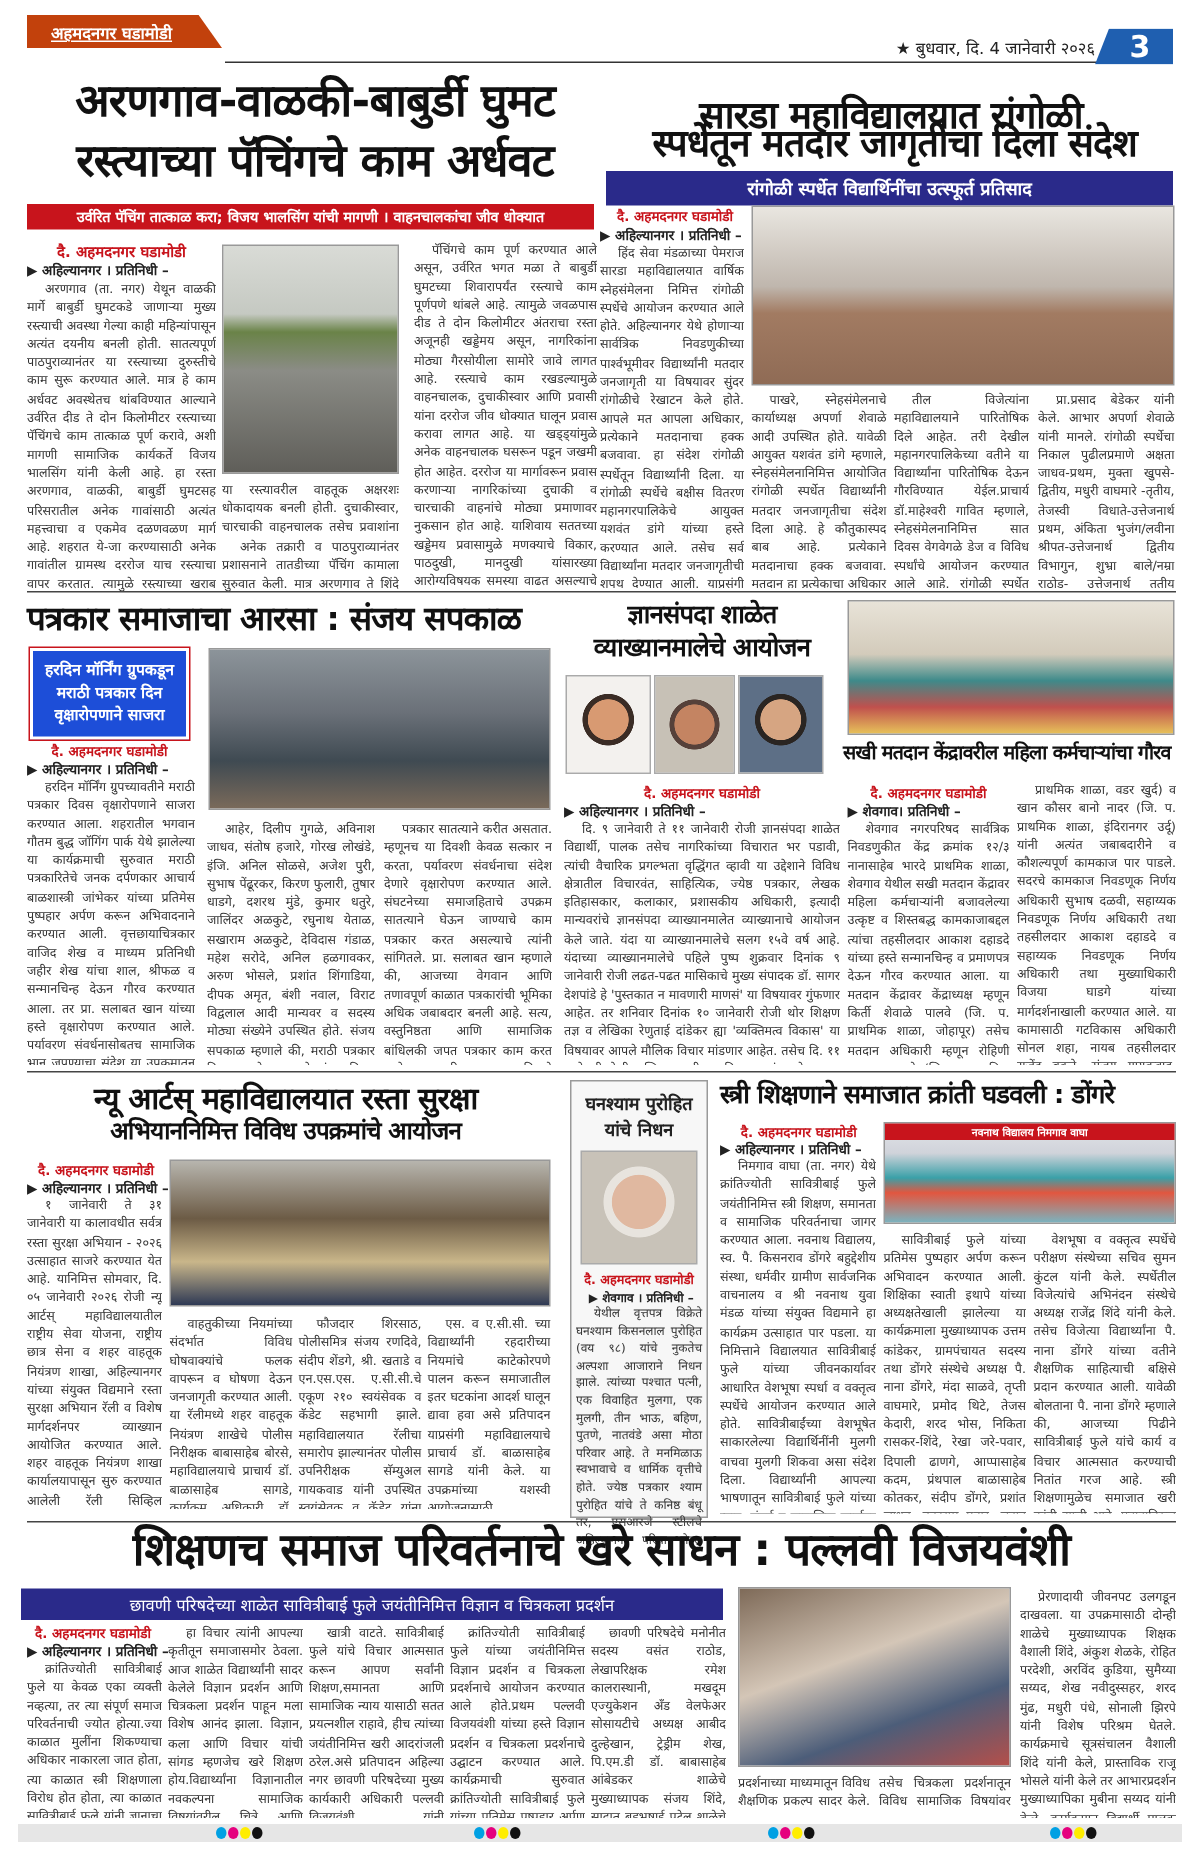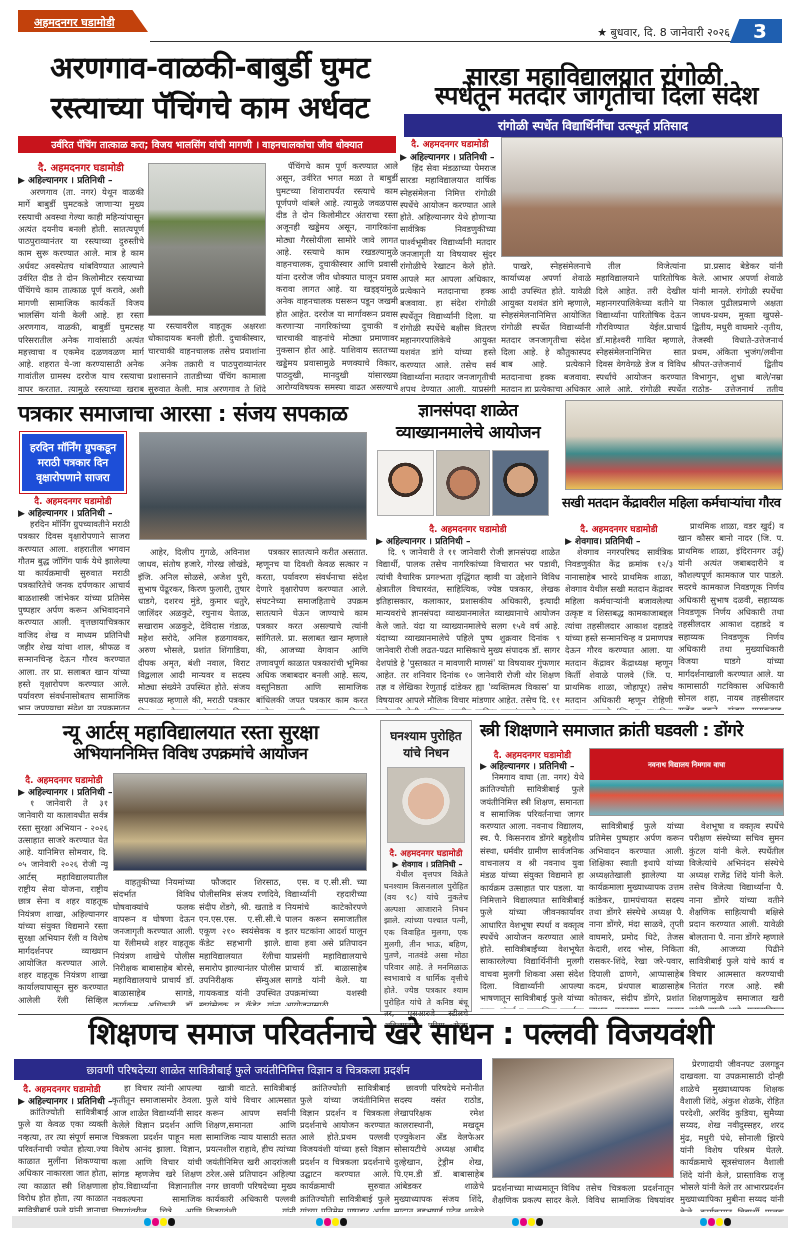--- a/index.html
+++ b/index.html
@@ -34,21 +34,21 @@
   .obit-box { border: 1px solid #999; background: #f7f7f7; }
   .reg-bar { left: 12px; top: 1216px; width: 776px; height: 12px; background: #e6e6e6; }
   .reg { position: absolute; top: 2px; display: flex; gap: 1px; }
   .reg span { width: 7px; height: 8px; border-radius: 50%; display: inline-block; }
 </style>
 </head>
 <body>
 
 <div class="abs masthead-tag">अहमदनगर घडामोडी</div>
 <div class="abs rule-top"></div>
-<div class="abs date">★ बुधवार, दि. 8 जानेवारी २०२६</div>
+<div class="abs date">★ बुधवार, दि. 4 जानेवारी २०२६</div>
 <div class="abs page-no">3</div>
 
 <section>
   <div class="abs head1" style="left:20px;top:52px;width:380px;font-size:30px;text-align:center;">अरणगाव-वाळकी-बाबुर्डी घुमट</div>
   <div class="abs head1" style="left:20px;top:92px;width:380px;font-size:30px;text-align:center;">रस्त्याच्या पॅचिंगचे काम अर्धवट</div>
   <div class="abs deck-red" style="left:18px;top:136px;width:378px;font-size:9.6px;white-space:nowrap;overflow:hidden;">उर्वरित पॅचिंग तात्काळ करा; विजय भालसिंग यांची मागणी । वाहनचालकांचा जीव धोक्यात</div>
   <div class="abs byline" style="left:18px;top:160px;width:126px;">दै. अहमदनगर घडामोडी</div>
   <div class="abs dateline" style="left:18px;top:173px;">▶ <span>अहिल्यानगर । प्रतिनिधी –</span></div>
   <div class="abs body-text" style="left:18px;top:186px;width:126px;height:208px;overflow:hidden;">
       <p>अरणगाव (ता. नगर) येथून वाळकी मार्गे बाबुर्डी घुमटकडे जाणाऱ्या मुख्य रस्त्याची अवस्था गेल्या काही महिन्यांपासून अत्यंत दयनीय बनली होती. सातत्यपूर्ण पाठपुराव्यानंतर या रस्त्याच्या दुरुस्तीचे काम सुरू करण्यात आले. मात्र हे काम अर्धवट अवस्थेतच थांबविण्यात आल्याने उर्वरित दीड ते दोन किलोमीटर रस्त्याच्या पॅचिंगचे काम तात्काळ पूर्ण करावे, अशी मागणी सामाजिक कार्यकर्ते विजय भालसिंग यांनी केली आहे. हा रस्ता अरणगाव, वाळकी, बाबुर्डी घुमटसह परिसरातील अनेक गावांसाठी अत्यंत महत्त्वाचा व एकमेव दळणवळण मार्ग आहे. शहरात ये-जा करण्यासाठी अनेक गावांतील ग्रामस्थ दररोज याच रस्त्याचा वापर करतात. त्यामुळे रस्त्याच्या खराब अवस्थेचा फटका हजारो नागरिकांना बसत आहे. अरणगाव ते बाबुर्डी घुमट या सुमारे ३ ते ४ किलोमीटर अंतरातील रस्त्यावर ठिकठिकाणी खोल, मोठे व जीवघेणे खड्डे पडले होते. त्यामुळे</p>
@@ -163,21 +163,21 @@
 </section>
 
 <section>
   <div class="abs head1" style="left:480px;top:722px;width:306px;font-size:17px;white-space:nowrap;">स्त्री शिक्षणाने समाजात क्रांती घडवली : डोंगरे</div>
   <div class="abs byline" style="left:480px;top:748px;width:105px;font-size:9px;">दै. अहमदनगर घडामोडी</div>
   <div class="abs dateline" style="left:480px;top:759px;">▶ <span>अहिल्यानगर । प्रतिनिधी –</span></div>
   <div class="abs body-text" style="left:480px;top:771px;width:104px;height:238px;overflow:hidden;">
       <p>निमगाव वाघा (ता. नगर) येथे क्रांतिज्योती सावित्रीबाई फुले जयंतीनिमित्त स्त्री शिक्षण, समानता व सामाजिक परिवर्तनाचा जागर करण्यात आला. नवनाथ विद्यालय, स्व. पै. किसनराव डोंगरे बहुद्देशीय संस्था, धर्मवीर ग्रामीण सार्वजनिक वाचनालय व श्री नवनाथ युवा मंडळ यांच्या संयुक्त विद्यमाने हा कार्यक्रम उत्साहात पार पडला. या निमित्ताने विद्यालयात सावित्रीबाई फुले यांच्या जीवनकार्यावर आधारित वेशभूषा स्पर्धा व वक्तृत्व स्पर्धेचे आयोजन करण्यात आले होते. सावित्रीबाईंच्या वेशभूषेत साकारलेल्या विद्यार्थिनींनी मुलगी वाचवा मुलगी शिकवा असा संदेश दिला. विद्यार्थ्यांनी आपल्या भाषणातून सावित्रीबाई फुले यांच्या त्याग, संघर्ष व सामाजिक कार्यावर प्रकाश टाकत उपस्थितांची मने जिंकली.</p>
     </div>
   <div class="abs photo school" style="left:589px;top:748px;width:195px;height:68px;">
-    <div style="background:#c8141c;color:#fff;font-size:7px;font-weight:bold;text-align:center;padding:11px;">नवनाथ विद्यालय निमगाव वाघा</div>
+    <div style="background:#c8141c;color:#fff;font-size:7px;font-weight:bold;text-align:center;padding:1px;">नवनाथ विद्यालय निमगाव वाघा</div>
   </div>
   <div class="abs body-text" style="left:589px;top:820px;width:95px;height:189px;overflow:hidden;">
       <p>सावित्रीबाई फुले यांच्या प्रतिमेस पुष्पहार अर्पण करून अभिवादन करण्यात आली. शिक्षिका स्वाती इथापे यांच्या अध्यक्षतेखाली झालेल्या या कार्यक्रमाला मुख्याध्यापक उत्तम कांडेकर, ग्रामपंचायत सदस्य तथा डोंगरे संस्थेचे अध्यक्ष पै. नाना डोंगरे, मंदा साळवे, तृप्ती वाघमारे, प्रमोद थिटे, तेजस केदारी, शरद भोस, निकिता रासकर-शिंदे, रेखा जरे-पवार, दिपाली ढाणगे, आप्पासाहेब कदम, प्रंथपाल बाळासाहेब कोतकर, संदीप डोंगरे, प्रशांत जाधव, तुकाराम पवार, लहानु जाधव यांच्यासह शिक्षक, शिक्षकेतर कर्मचारी व विद्यार्थी मोठ्या संख्येने उपस्थित</p>
     </div>
   <div class="abs body-text" style="left:689px;top:820px;width:95px;height:189px;overflow:hidden;">
       <p>वेशभूषा व वक्तृत्व स्पर्धेचे परीक्षण संस्थेच्या सचिव सुमन कुंटल यांनी केले. स्पर्धेतील विजेत्यांचे अभिनंदन संस्थेचे अध्यक्ष राजेंद्र शिंदे यांनी केले. तसेच विजेत्या विद्यार्थ्यांना पै. नाना डोंगरे यांच्या वतीने शैक्षणिक साहित्याची बक्षिसे प्रदान करण्यात आली. यावेळी बोलताना पै. नाना डोंगरे म्हणाले की, आजच्या पिढीने सावित्रीबाई फुले यांचे कार्य व विचार आत्मसात करण्याची नितांत गरज आहे. स्त्री शिक्षणामुळेच समाजात खरी क्रांती झाली आहे. प्रवाहाविरुद्ध जाऊन समाजाच्या उत्कर्षासाठी कार्य करणाऱ्या सावित्रीबाईंचे योगदान आजही दीपस्तंभासारखे मार्गदर्शक असल्याचे त्यांनी स्पष्ट केले.</p>
     </div>
 </section>
 
 <div class="abs hr" style="left:18px;top:1014px;width:766px;"></div>

